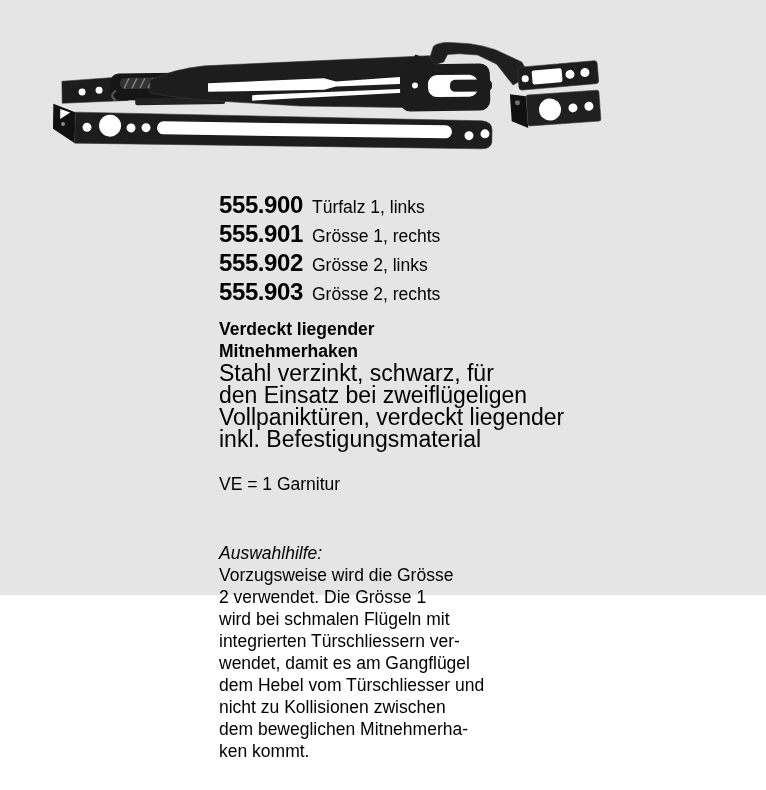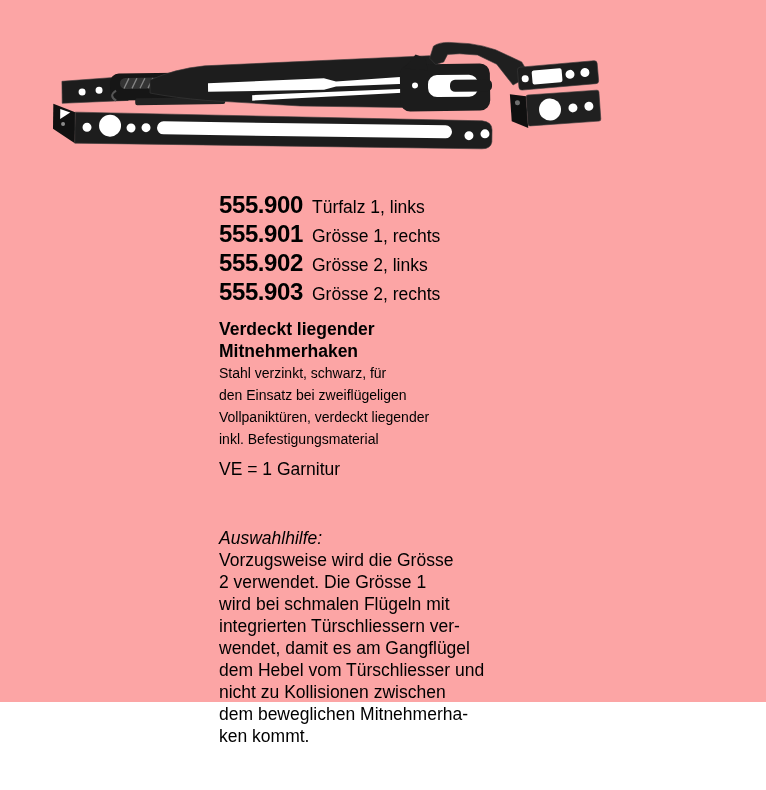--- a/index.html
+++ b/index.html
@@ -5,36 +5,36 @@
   html, body {
     margin: 0;
     padding: 0;
     width: 766px;
     height: 790px;
     background: #ffffff;
     font-family: "Liberation Sans", sans-serif;
     color: #000000;
     overflow: hidden;
   }
-  .page { position: relative; width: 766px; height: 702px; background: #fca5a5; }
+  .page { position: relative; width: 766px; height: 595px; background: #e5e5e5; }
 
   .photo-wrap { position: absolute; left: 0; top: 0; width: 766px; height: 180px; }
   .photo-wrap svg { display: block; }
 
   .content { position: absolute; left: 219px; top: 191px; width: 340px; }
 
   .product-row { display: flex; align-items: baseline; height: 29px; white-space: nowrap; }
   .code { font-size: 24px; font-weight: bold; letter-spacing: -0.4px; }
   .variant { font-size: 17.5px; margin-left: 9px; }
 
   .title-block { margin-top: 11px; font-size: 17.5px; font-weight: bold; line-height: 22px; }
-  .desc-block { font-size: 14px; line-height: 22px; }
+  .desc-block { font-size: 23px; line-height: 22px; }
   .desc-block div, .title-block div, .help-block div { white-space: nowrap; }
 
-  .ve-line { margin-top: 8px; font-size: 17.5px; line-height: 22px; white-space: nowrap; }
+  .ve-line { margin-top: 23px; font-size: 17.5px; line-height: 22px; white-space: nowrap; }
 
   .help-block { margin-top: 47px; font-size: 17.5px; line-height: 22px; }
   .help-heading { font-style: italic; }
 </style>
 </head>
 <body>
 
 <div class="page">
 
   <div class="photo-wrap">

